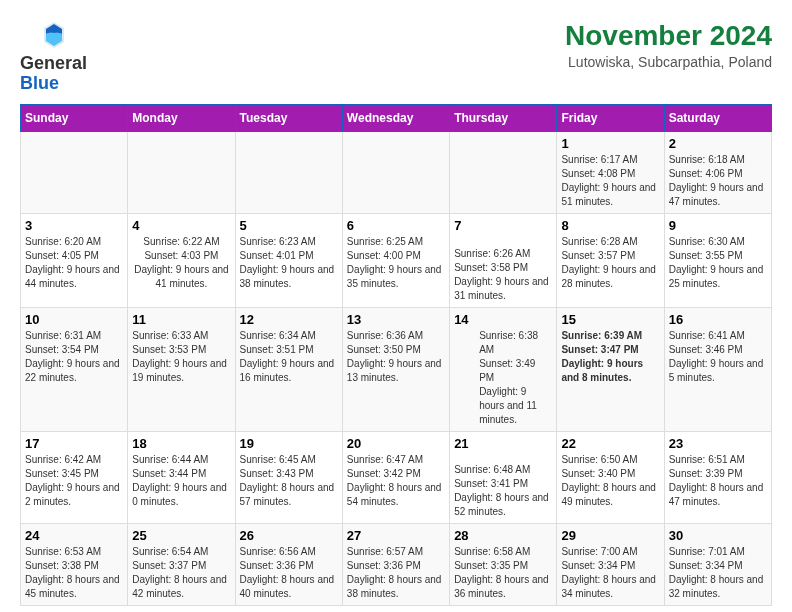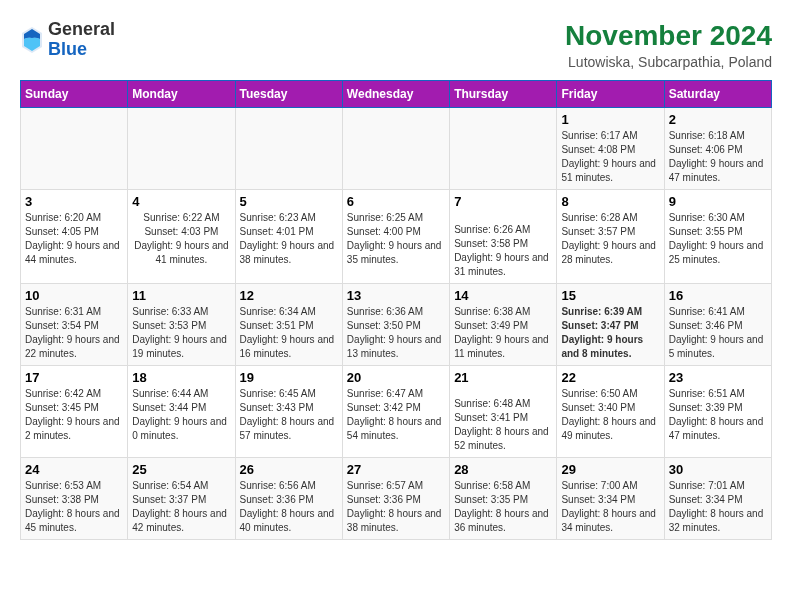--- a/index.html
+++ b/index.html
@@ -13,20 +13,21 @@
     .header {
       display: flex;
       justify-content: space-between;
       align-items: flex-start;
       margin-bottom: 10px;
     }
     .logo {
       display: flex;
       align-items: center;
       gap: 4px;
+      flex-direction: column;
     }
     .logo-text {
       font-size: 18px;
       font-weight: bold;
       line-height: 1.1;
     }
     .logo-general { color: #333; }
     .logo-blue { color: #1565c0; }
     .logo-icon {
       width: 24px;
@@ -210,21 +211,21 @@
 Daylight: 9 hours and 16 minutes.</div>
         </td>
         <td>
           <span class="day-number">13</span>
           <div class="day-info" style="white-space: pre-line;">Sunrise: 6:36 AM
 Sunset: 3:50 PM
 Daylight: 9 hours and 13 minutes.</div>
         </td>
         <td>
           <span class="day-number">14</span>
-          <div class="day-info" style="white-space: pre-line;">Sunrise: 6:38 AM
+          <div class="day-info" style="white-space: pre-line; margin-left: 25px;">Sunrise: 6:38 AM
 Sunset: 3:49 PM
 Daylight: 9 hours and 11 minutes.</div>
         </td>
         <td>
           <span class="day-number">15</span>
           <div class="day-info" style="white-space: pre-line; font-weight: bold;">Sunrise: 6:39 AM
 Sunset: 3:47 PM
 Daylight: 9 hours and 8 minutes.</div>
         </td>
         <td>

